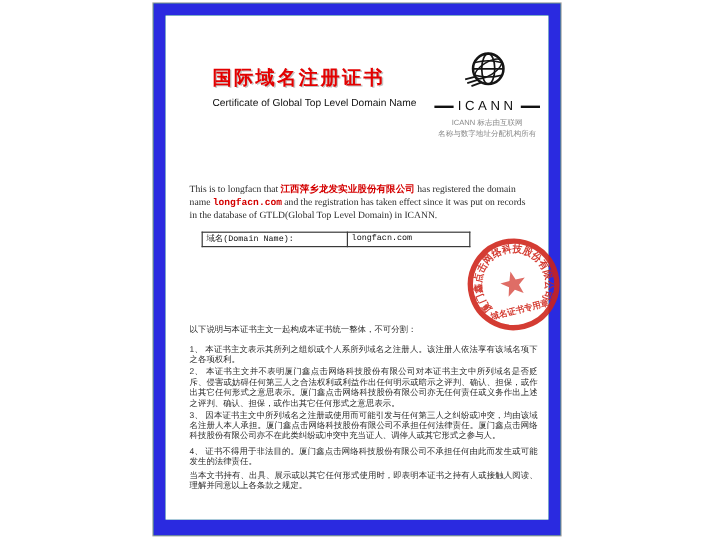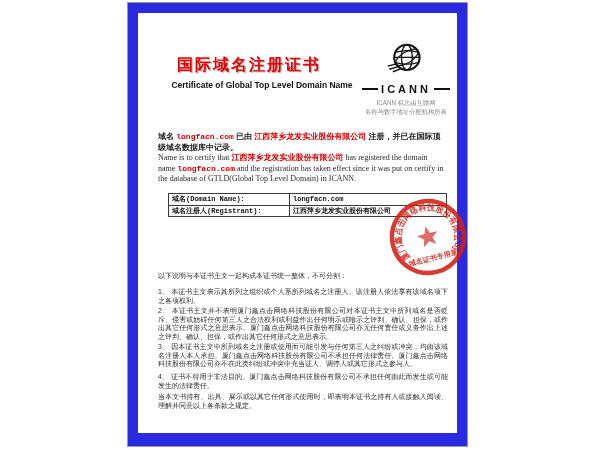--- a/index.html
+++ b/index.html
@@ -7,38 +7,38 @@
        font-family:"Liberation Sans","DejaVu Sans",sans-serif;}
   .cert{position:absolute;left:128px;top:3px;width:339px;height:443px;box-sizing:border-box;
         background:#22c55e;border:10px solid #2a2ae0;border-bottom-width:13px;
         box-shadow:0 0 0 1px #9a9a9a;}
   .page{position:relative;width:100%;height:100%;background:#fff;}
 
   
   .title-block{position:absolute;left:0;top:42px;width:222px;text-align:center;}
   .title-cn{font-size:16px;font-weight:bold;color:#e30000;letter-spacing:2px;
             text-shadow:1.2px 1.2px 0 #c4c4c4;white-space:nowrap;}
-  .title-en{font-size:8.5px;font-weight:bold;color:#111;margin-top:4px;white-space:nowrap;margin-left:26px;}
+  .title-en{font-size:8.5px;font-weight:normal;color:#111;margin-top:4px;white-space:nowrap;margin-left:26px;}
   .logo-block{position:absolute;left:224px;top:26px;width:88px;text-align:center;}
   .globe{display:block;margin:0 auto;}
   .icann-row{display:flex;align-items:center;gap:3px;margin-top:2px;}
   .icann-row .rule{flex:1;height:1.5px;background:#111;}
-  .icann-word{font-size:11px;font-weight:bold;color:#111;letter-spacing:3px;}
+  .icann-word{font-size:11px;font-weight:normal;color:#111;letter-spacing:3px;}
   .icann-note{font-size:6.3px;color:#8a8a8a;line-height:1.45;margin-top:3px;white-space:nowrap;}
 
   
   .intro-cn{position:absolute;left:20px;top:118px;width:288px;font-size:8px;font-weight:bold;
             color:#1a1a1a;line-height:11px;}
   .red{color:#d40000;}
   .mono{font-family:"Liberation Mono","DejaVu Sans Mono",monospace;}
   .intro-en{position:absolute;left:20px;top:140px;width:288px;font-size:8px;color:#2a2a2a;
             line-height:10.5px;font-family:"Liberation Serif","DejaVu Serif",serif;}
 
   
-  table.domain{position:absolute;left:30px;top:180px;width:279px;border-collapse:collapse;font-weight:bold;}
+  table.domain{position:absolute;left:30px;top:180px;width:224px;border-collapse:collapse;}
   table.domain td{border:1px solid #3a3a3a;height:10.5px;padding:0 3px;font-size:7px;
                   color:#111;font-family:"Liberation Mono","DejaVu Sans Mono",monospace;
                   white-space:nowrap;overflow:hidden;}
   td.lbl{width:114px;}
 
   
   .stamp{position:absolute;left:250px;top:184px;width:80px;height:80px;opacity:.88;
          transform:rotate(-14deg);z-index:5;}
 
   
@@ -76,37 +76,30 @@
         <span class="rule"></span>
         <span class="icann-word">ICANN</span>
         <span class="rule"></span>
       </div>
       <div class="icann-note">
         <div>ICANN 标志由互联网</div>
         <div>名称与数字地址分配机构所有</div>
       </div>
     </div>
 
-    <div class="intro-cn">
-      <span>域名 </span><span class="red mono">longfacn.com</span><span> 已由 </span><span class="red">江西萍乡龙发实业股份有限公司</span><span> 注册，并已在国际顶级域名数据库中记录。</span>
-    </div>
 
     <div class="intro-en">
-      <span>Name is to certify that </span><span class="red" style="font-weight:bold">江西萍乡龙发实业股份有限公司</span><span> has registered the domain name </span><span class="red mono" style="font-weight:bold">longfacn.com</span><span> and the registration has taken effect since it was put on certify in the database of GTLD(Global Top Level Domain) in ICANN.</span>
+      <span>This is to longfacn that </span><span class="red" style="font-weight:bold">江西萍乡龙发实业股份有限公司</span><span> has registered the domain name </span><span class="red mono" style="font-weight:bold">longfacn.com</span><span> and the registration has taken effect since it was put on records in the database of GTLD(Global Top Level Domain) in ICANN.</span>
     </div>
 
     <table class="domain">
       <tbody>
         <tr>
           <td class="lbl">域名(Domain Name):</td>
           <td>longfacn.com</td>
-        </tr>
-        <tr>
-          <td class="lbl">域名注册人(Registrant):</td>
-          <td>江西萍乡龙发实业股份有限公司</td>
         </tr>
       </tbody>
     </table>
 
     <svg class="stamp" viewBox="0 0 80 80">
       <circle cx="40" cy="40" r="36" fill="none" stroke="#cf2217" stroke-width="4.5"></circle>
       <polygon points="40,29 42.65,36.36 50.46,36.6 44.28,41.39 46.47,48.9 40,44.5 33.53,48.9 35.72,41.39 29.54,36.6 37.35,36.36" fill="#cf2217" opacity="0.75"></polygon>
       <path id="stampArc" d="M 17.9,55.5 A 27,27 0 1,1 62.1,55.5" fill="none"></path>
       <text font-size="8.5" font-weight="bold" fill="#cf2217">
         <textPath href="#stampArc" startOffset="0" textLength="120" lengthAdjust="spacingAndGlyphs">厦门鑫点击网络科技股份有限公司</textPath>

